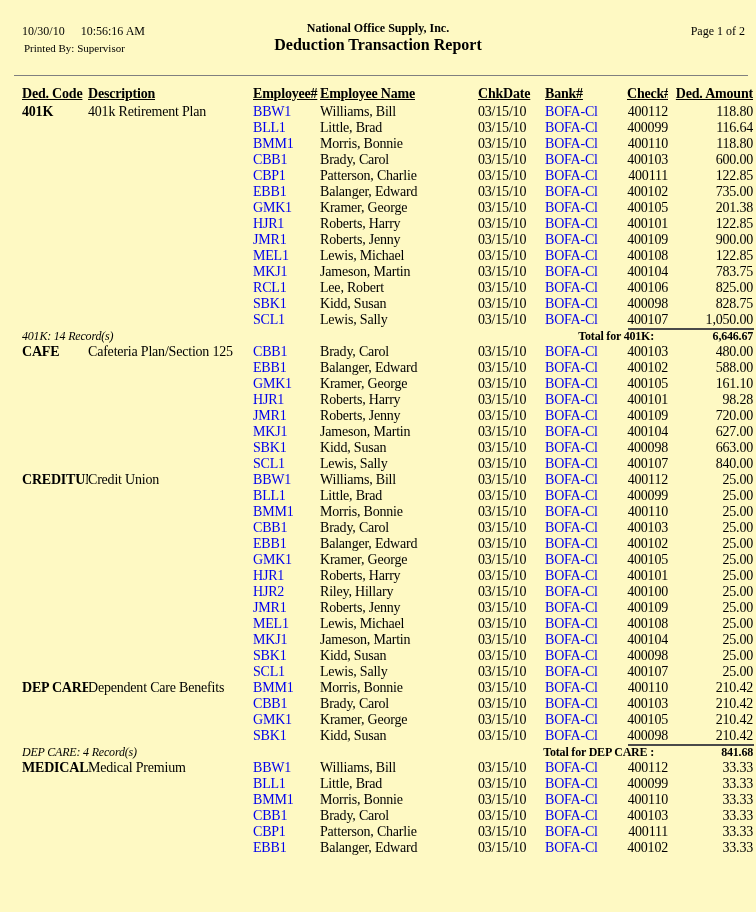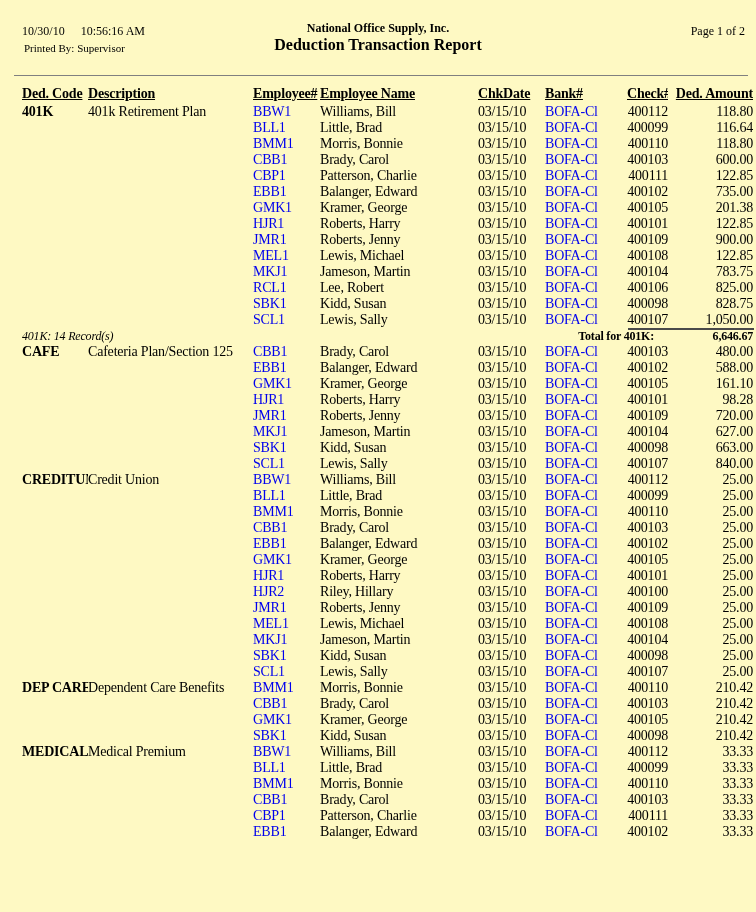--- a/index.html
+++ b/index.html
@@ -450,20 +450,26 @@
         <div class="row">
           <div class="c bold"></div>
           <div class="c"></div>
           <div class="c link">SBK1</div>
           <div class="c">Kidd, Susan</div>
           <div class="c">03/15/10</div>
           <div class="c link">BOFA-Cl</div>
           <div class="c num">400098</div>
           <div class="c num">210.42</div>
         </div>
+        <div class="trow">
+          <div class="trule"></div>
+          <div class="tfoot-note">DEP CARE: 4 Record(s)</div>
+          <div class="tlabel">Total for DEP CARE :</div>
+          <div class="tamt">841.68</div>
+        </div>
         <div class="row">
           <div class="c bold">MEDICAL</div>
           <div class="c">Medical Premium</div>
           <div class="c link">BBW1</div>
           <div class="c">Williams, Bill</div>
           <div class="c">03/15/10</div>
           <div class="c link">BOFA-Cl</div>
           <div class="c num">400112</div>
           <div class="c num">33.33</div>
         </div>

